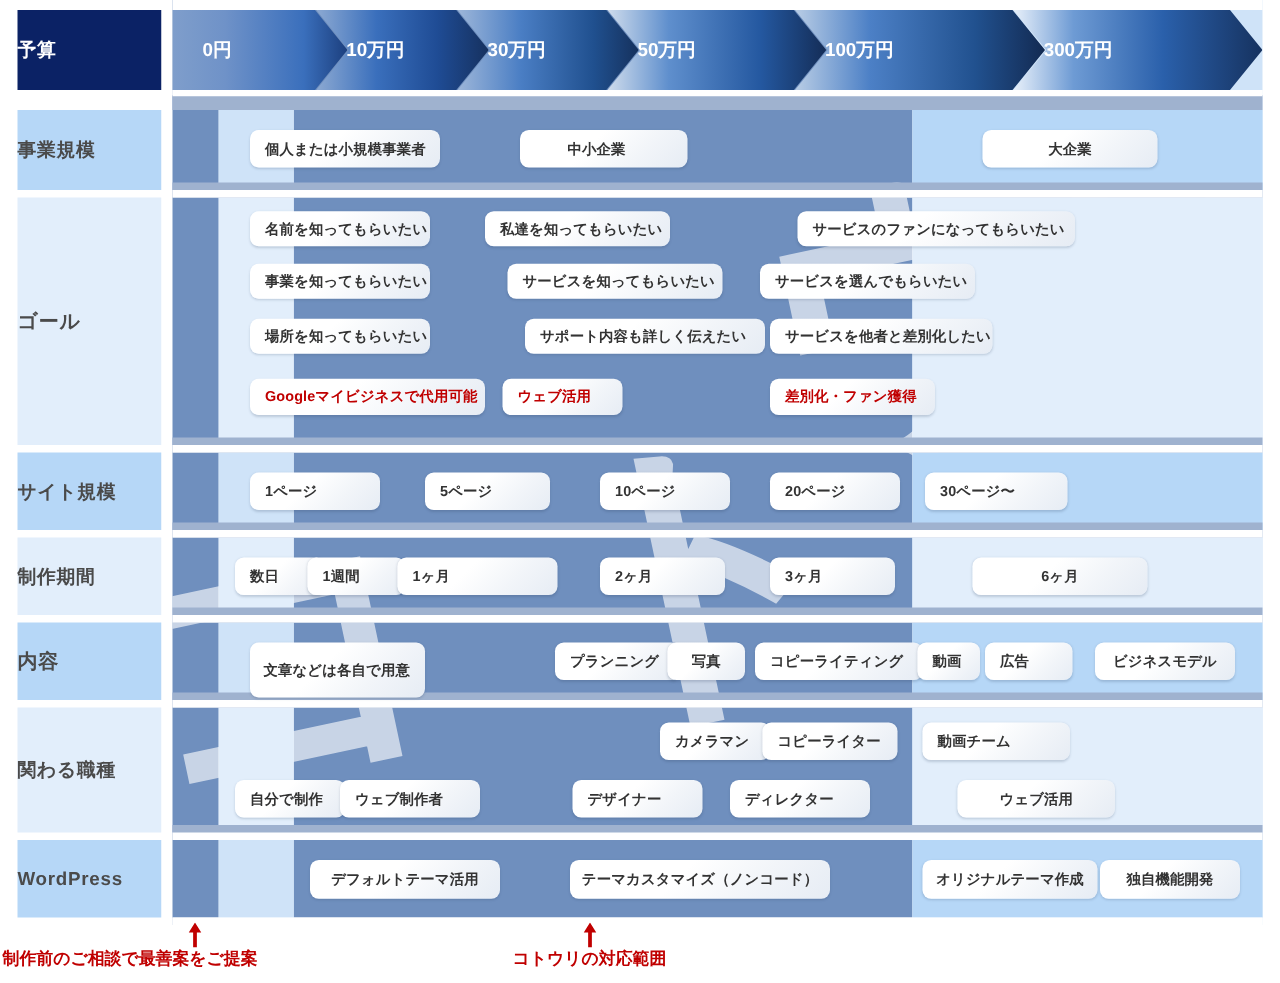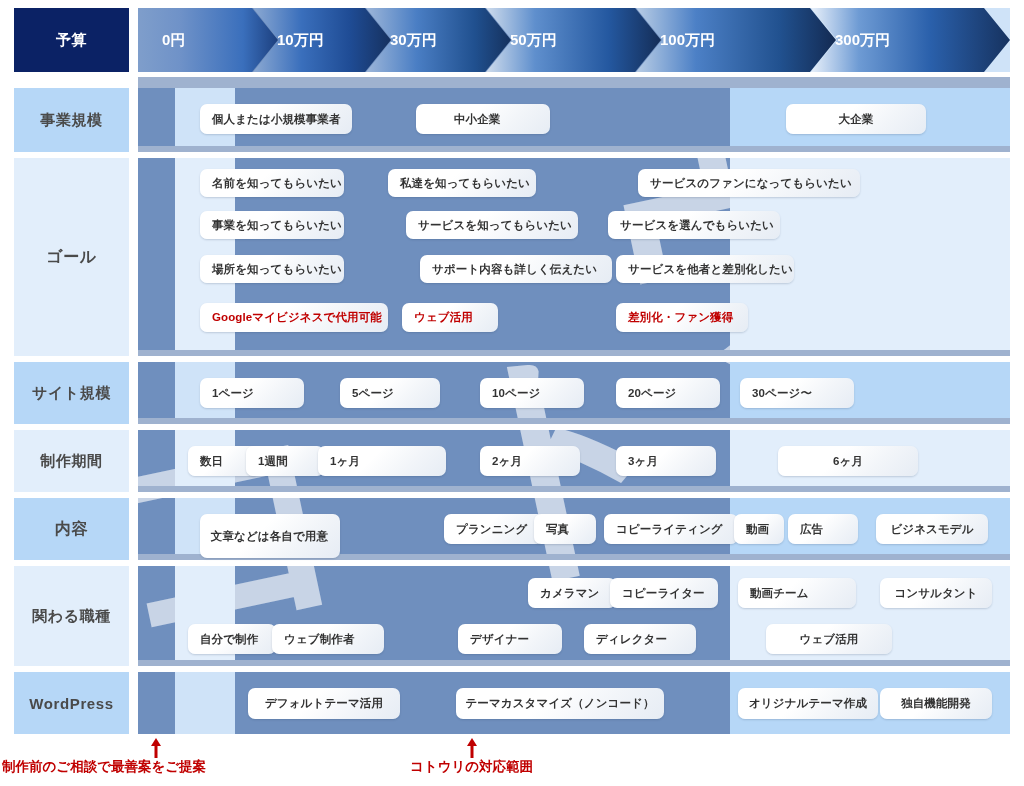--- a/index.html
+++ b/index.html
@@ -11,21 +11,21 @@
     position:relative;
   }
   #infographic{
     position:absolute;left:0;top:0;width:1024px;height:786px;
   }
 
   
   .label-col{position:absolute;left:14px;top:0;width:115px;height:740px;}
   .rowlabel{
     position:absolute;left:0;width:115px;
-    display:flex;align-items:center;justify-content:center;
+    display:flex;align-items:center;justify-content:flex-start;
     font-weight:bold;color:#4a4a4a;
     letter-spacing:.04em;
     text-align:center;
   }
   .rowlabel.dark{background:#0b2265;color:#ffffff;}
   .rowlabel.mid{background:#b6d7f7;}
   .rowlabel.lite{background:#e2eefb;}
 
   
   .chart{position:absolute;left:138px;top:0;width:872px;height:740px;}
@@ -282,21 +282,21 @@
     <div class="pill" style="left:640px;top:446px;width:140px;height:30px;justify-content:center;">
       <span>6ヶ月</span>
     </div>
 
     <div class="pill" style="left:62px;top:514px;width:140px;height:44px;justify-content:flex-end;">
       <span>文章などは各自で用意</span>
     </div>
     <div class="pill" style="left:306px;top:514px;width:100px;height:30px;">
       <span>プランニング</span>
     </div>
-    <div class="pill" style="left:396px;top:514px;width:62px;height:30px;">
+    <div class="pill" style="left:396px;top:514px;width:62px;height:30px;justify-content:center;">
       <span>写真</span>
     </div>
     <div class="pill" style="left:466px;top:514px;width:134px;height:30px;">
       <span>コピーライティング</span>
     </div>
     <div class="pill" style="left:596px;top:514px;width:50px;height:30px;">
       <span>動画</span>
     </div>
     <div class="pill" style="left:650px;top:514px;width:70px;height:30px;">
       <span>広告</span>
@@ -306,23 +306,20 @@
     </div>
 
     <div class="pill" style="left:390px;top:578px;width:88px;height:30px;">
       <span>カメラマン</span>
     </div>
     <div class="pill" style="left:472px;top:578px;width:108px;height:30px;">
       <span>コピーライター</span>
     </div>
     <div class="pill" style="left:600px;top:578px;width:118px;height:30px;">
       <span>動画チーム</span>
-    </div>
-    <div class="pill" style="left:742px;top:578px;width:112px;height:30px;justify-content:center;">
-      <span>コンサルタント</span>
     </div>
 
     <div class="pill" style="left:50px;top:624px;width:88px;height:30px;">
       <span>自分で制作</span>
     </div>
     <div class="pill" style="left:134px;top:624px;width:112px;height:30px;">
       <span>ウェブ制作者</span>
     </div>
     <div class="pill" style="left:320px;top:624px;width:104px;height:30px;">
       <span>デザイナー</span>

